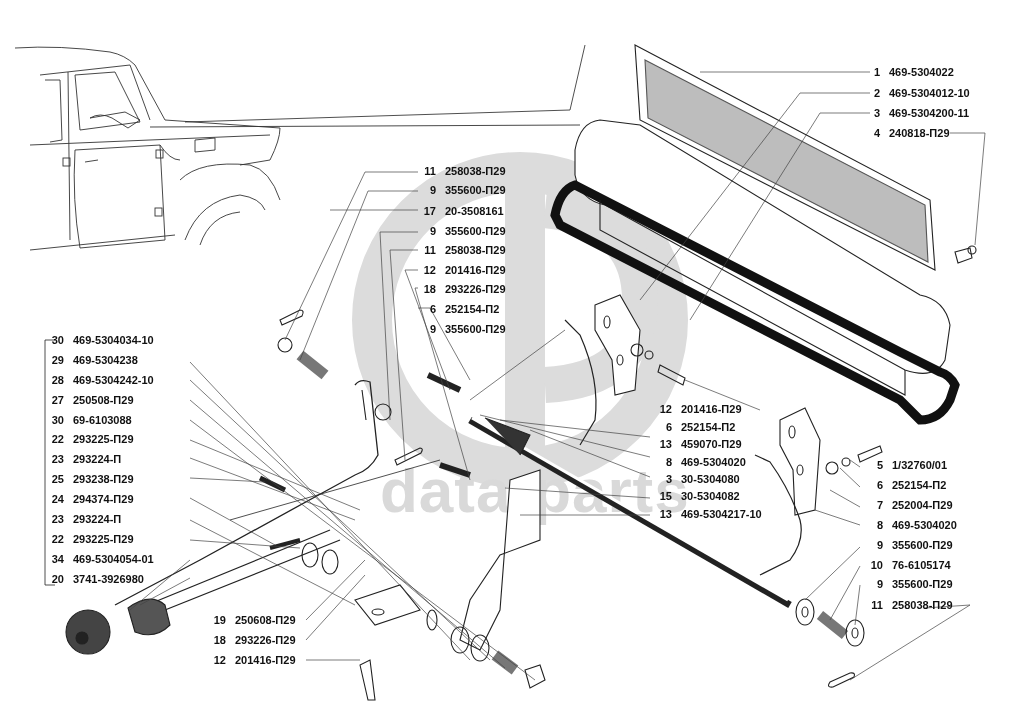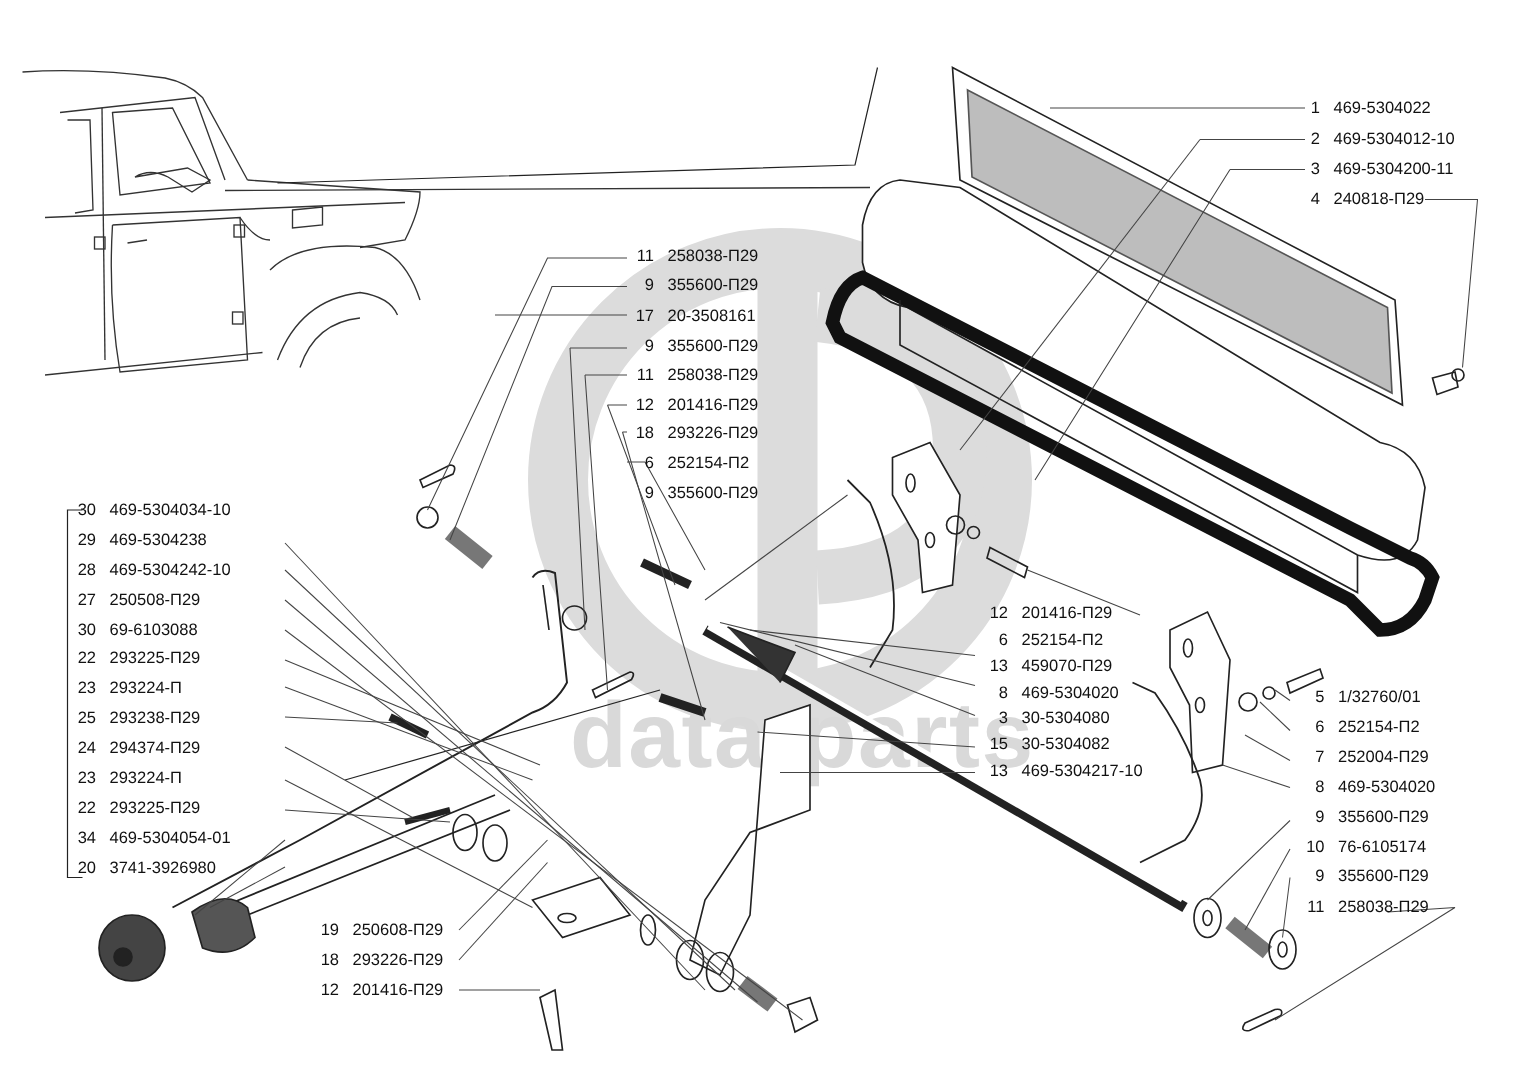--- a/index.html
+++ b/index.html
@@ -1,19 +1,19 @@
 <!DOCTYPE html>
 <html><head>
 <meta charset="utf-8">
 <style>
   html, body { margin: 0; padding: 0; background: #ffffff; }
   body { width: 1016px; height: 726px; position: relative; overflow: hidden;
          font-family: "Liberation Sans", sans-serif; }
   #stage { position: absolute; left: 0; top: 0; width: 1016px; height: 726px; }
-  .lbl { position: absolute; font-size: 11px; font-weight: normal; color: #111; white-space: nowrap; line-height: 13px; }
+  .lbl { position: absolute; font-size: 11px; font-weight: bold; color: #111; white-space: nowrap; line-height: 13px; }
   .lbl .num { display: inline-block; text-align: right; width: 18px; margin-right: 9px; }
   .wm-text { position: absolute; left: 380px; top: 455px; font-size: 62px; font-weight: bold;
              color: #d9d9d9; letter-spacing: 1px; transform: rotate(0deg); }
 </style>
 </head>
 <body>
 
 <div id="stage">
 
   <svg width="1016" height="726" style="position:absolute;left:0;top:0">

